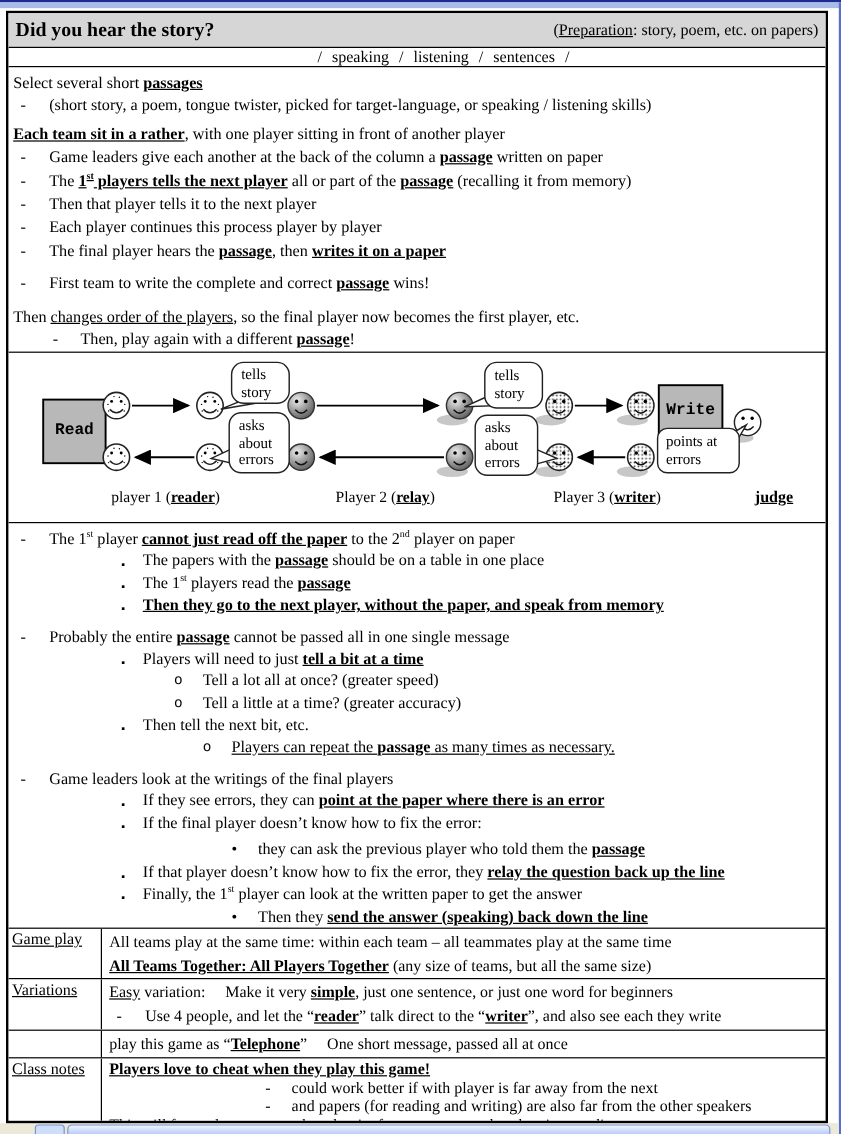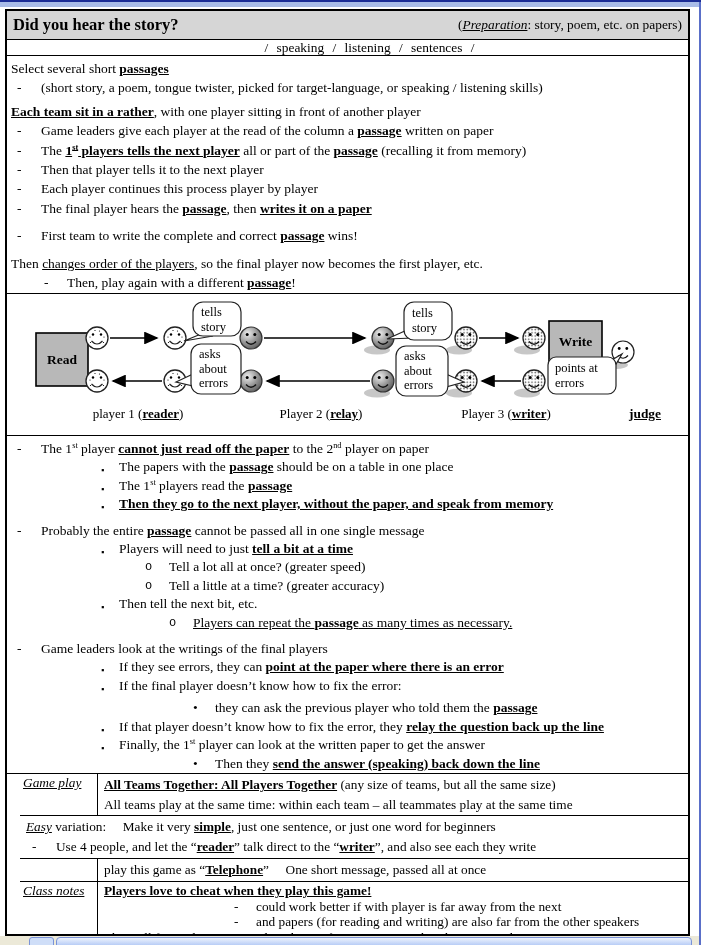--- a/index.html
+++ b/index.html
@@ -21,47 +21,47 @@
        justify-content:space-between;align-items:center;padding:0 6px;box-sizing:content-box;}
   .title{font-weight:bold;font-size:16.5px;}
   .prep{font-size:13.4px;}
   .row-skills{height:15px;border-bottom:1px solid #000;text-align:center;font-size:13.4px;
        line-height:15px;word-spacing:5px;padding-left:44px;}
   .row-intro{height:234px;border-bottom:1px solid #000;padding:3px 4px 0;box-sizing:content-box;
        font-size:13.5px;line-height:19.4px;overflow:hidden;}
   .row-diagram{height:141px;border-bottom:1px solid #000;position:relative;overflow:hidden;}
   .row-rules{height:333px;border-bottom:1px solid #000;padding:4px 4px 0;box-sizing:content-box;
        font-size:13.5px;line-height:18.4px;overflow:hidden;}
-  .frow{display:flex;border-bottom:1px solid #000;overflow:hidden;margin-left:13px;}
+  .frow{display:flex;border-bottom:1px solid #000;overflow:hidden;}
   .frow:last-child{border-bottom:none;}
   .flabel{width:78px;min-width:78px;border-right:1px solid #000;padding:1px 3px;font-size:13.4px;
        box-sizing:border-box;}
   .fcontent{flex:1;padding:1px 6px;font-size:13.3px;overflow:hidden;}
   .fr-gameplay{height:41px}.fr-gameplay .fcontent{line-height:19.6px}
   .fr-variations{height:42px}.fr-variations .fcontent{line-height:19.6px}
   .fr-telephone{height:22px}.fr-telephone .fcontent{line-height:19px}
   .fr-classnotes{height:63px}.fr-classnotes .fcontent{line-height:15.5px}.u{text-decoration:underline}
   .bu{font-weight:bold;text-decoration:underline}
-  .iu{font-style:italic;text-decoration:underline}
+  .iu{text-decoration:underline}
   .sup{vertical-align:super;font-size:0.62em;line-height:0}
   .bu.sup,.sup.bu{font-weight:bold;text-decoration:underline}
   
   .line{position:relative;white-space:pre-wrap;}
   .marker{position:absolute;top:0;}
   .lv1{padding-left:30px}.lv1>.marker{left:6px}
   .lv1b{padding-left:56px}.lv1b>.marker{left:33px}
   .lv2{padding-left:108px}.lv2>.marker{left:90px;font-size:9px;top:3px}
   .lv3{padding-left:158px}.lv3>.marker{left:134px;font-family:"Liberation Mono","DejaVu Sans Mono",monospace;font-size:12px}
   .lv3b{padding-left:182px}.lv3b>.marker{left:158px;font-family:"Liberation Mono","DejaVu Sans Mono",monospace;font-size:12px}
   .lv4{padding-left:204px}.lv4>.marker{left:182px}
   .lvcn{padding-left:152px}.lvcn>.marker{left:130px}
   .gap1{margin-top:8px}.gaps{margin-top:4px}
   
   .dg-box-label{position:absolute;display:flex;align-items:center;justify-content:center;
-       font-weight:bold;font-size:13.5px;}
+       font-weight:bold;font-size:13.5px;font-family:Liberation Mono, monospace;}
   .dg-bubble-text{position:absolute;font-size:12.5px;line-height:14.5px;}
   .dg-label{position:absolute;top:112px;font-size:13px;transform:translateX(-50%);white-space:nowrap;}
   .dg-label-judge{position:absolute;top:112px;font-size:13.4px;white-space:nowrap;text-align:right;}
   svg .bubble{fill:#fff;stroke:#222;stroke-width:1.2}
   svg .flow{stroke:#000;stroke-width:1.6}
 </style>
 </head>
 <body>
 
 <div class="screen">
@@ -83,21 +83,21 @@
       <div class="title">Did you hear the story?</div>
       <div class="prep"><span>(</span><span class="iu">Preparation</span><span>:  story, poem, etc. on papers)</span></div>
     </div>
 
     <div class="row-skills">/ speaking / listening / sentences /</div>
 
     <div class="row-intro">
         <div class="line"><span>Select several short </span><span class="bu">passages</span></div>
         <div class="line lv1"><span class="marker">-</span><span>(short story, a poem, tongue twister, picked for target-language, or speaking / listening skills)</span></div>
         <div class="line gaps"><span class="bu">Each team sit in a rather</span><span>, with one player sitting in front of another player</span></div>
-        <div class="line lv1"><span class="marker">-</span><span>Game leaders give each player at the read of the column a </span><span class="bu">passage</span><span> written on paper</span></div>
+        <div class="line lv1"><span class="marker">-</span><span>Game leaders give each another at the back of the column a </span><span class="bu">passage</span><span> written on paper</span></div>
         <div class="line lv1"><span class="marker">-</span><span>The </span><span class="bu">1</span><span class="bu sup">st</span><span class="bu"> players tells the next player</span><span> all or part of the </span><span class="bu">passage</span><span> (recalling it from memory)</span></div>
         <div class="line lv1"><span class="marker">-</span><span>Then that player tells it to the next player</span></div>
         <div class="line lv1"><span class="marker">-</span><span>Each player continues this process player by player</span></div>
         <div class="line lv1"><span class="marker">-</span><span>The final player hears the </span><span class="bu">passage</span><span>, then </span><span class="bu">writes it on a paper</span></div>
         <div class="line lv1 gap1"><span class="marker">-</span><span>First team to write the complete and correct </span><span class="bu">passage</span><span> wins!</span></div>
         <div class="line gap1"><span>Then </span><span class="u">changes order of the players</span><span>, so the final player now becomes the first player, etc.</span></div>
         <div class="line lv1b"><span class="marker">-</span><span>Then, play again with a different </span><span class="bu">passage</span><span>!</span></div>
       </div>
 
     <div class="row-diagram">
@@ -240,25 +240,26 @@
         <div class="line lv2"><span class="marker">▪</span><span>If the final player doesn’t know how to fix the error:</span></div>
         <div class="line lv4 gaps"><span class="marker">•</span><span>they can ask the previous player who told them the </span><span class="bu">passage</span></div>
         <div class="line lv2"><span class="marker">▪</span><span>If that player doesn’t know how to fix the error, they </span><span class="bu">relay the question back up the line</span></div>
         <div class="line lv2"><span class="marker">▪</span><span>Finally, the 1</span><span class="sup">st</span><span> player can look at the written paper to get the answer</span></div>
         <div class="line lv4"><span class="marker">•</span><span>Then they </span><span class="bu">send the answer (speaking) back down the line</span></div>
       </div>
 
     <div class="frow fr-gameplay">
       <div class="flabel"><span class="iu">Game play</span></div>
       <div class="fcontent">
+          <div class="line"><span>All teams play at the same time: within each team – all teammates play at the same time</span></div>
           <div class="line"><span class="bu">All Teams Together: All Players Together</span><span> (any size of teams, but all the same size)</span></div>
-          <div class="line"><span>All teams play at the same time: within each team – all teammates play at the same time</span></div>
         </div>
     </div>
     <div class="frow fr-variations">
+      <div class="flabel"><span class="iu">Variations</span></div>
       <div class="fcontent">
           <div class="line"><span class="iu">Easy</span><span> variation:     Make it very </span><span class="bu">simple</span><span>, just one sentence, or just one word for beginners</span></div>
           <div class="line lv1"><span class="marker">-</span><span>Use 4 people, and let the “</span><span class="bu">reader</span><span>” talk direct to the “</span><span class="bu">writer</span><span>”, and also see each they write</span></div>
         </div>
     </div>
     <div class="frow fr-telephone">
       <div class="flabel"></div>
       <div class="fcontent">
           <div class="line"><span>play this game as “</span><span class="bu">Telephone</span><span>”     One short message, passed all at once</span></div>
         </div>

